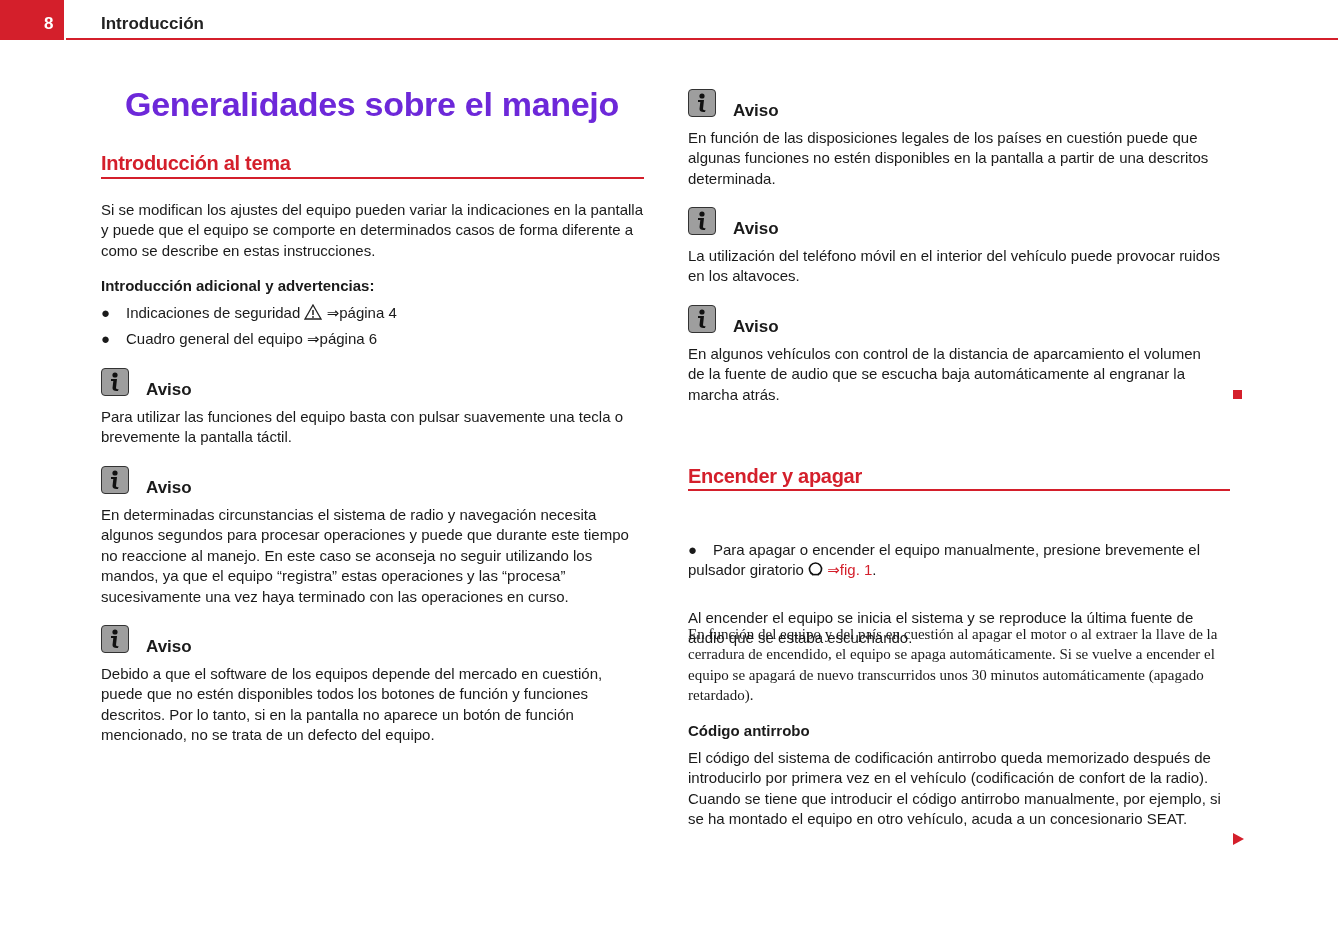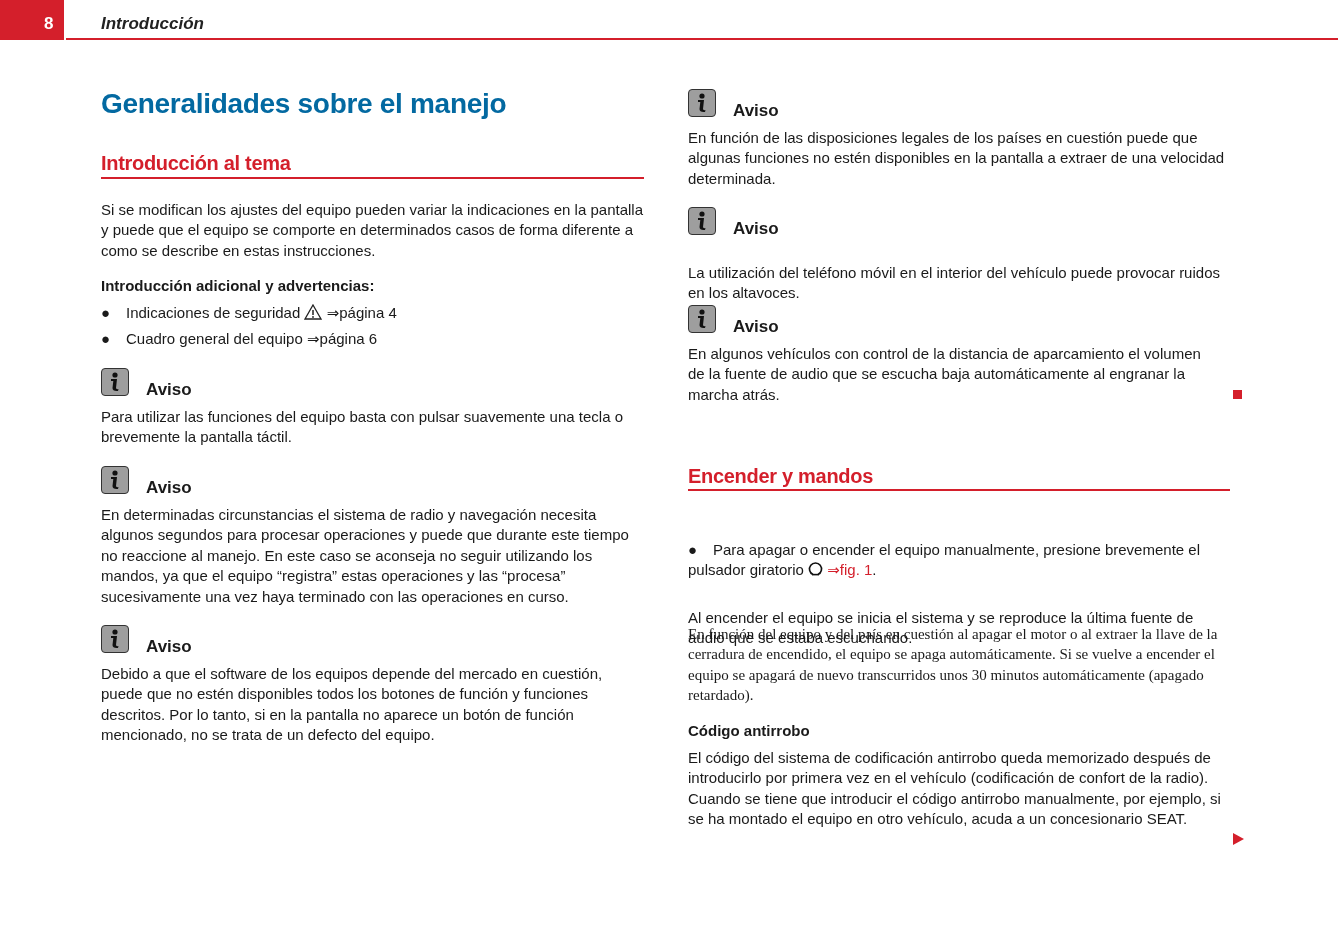--- a/index.html
+++ b/index.html
@@ -11,33 +11,34 @@
     .hdr-block {
       position: absolute; left: 0; top: 0; width: 64px; height: 40px;
       background: #d41f2b;
     }
     .hdr-num {
       position: absolute; left: 44px; top: 14px; color: #fff;
       font-weight: bold; font-size: 17px; line-height: 20px;
     }
     .hdr-title {
       position: absolute; left: 101px; top: 14px; font-weight: bold;
-      font-size: 17px; line-height: 20px; color: #222; font-style: italic;
+      font-size: 17px; line-height: 20px; color: #222;
     }
     .hdr-rule {
       position: absolute; left: 66px; top: 38px; width: 1272px; height: 2px;
       background: #d41f2b;
     }
     .col { position: absolute; top: 0; }
     .col-left { left: 101px; width: 543px; }
     .col-right { left: 688px; width: 542px; }
     .abs { position: absolute; left: 0; }
     .h1 {
-      color: #0369a1; font-weight: bold; font-size: 28px; line-height: 32px;
+      color: #6d28d9; font-weight: bold; font-size: 34px; line-height: 32px;
       letter-spacing: -0.3px;
+      margin-left: 24px;
     }
     .h2 {
       color: #d41f2b; font-weight: bold; font-size: 20px; line-height: 24px;
       letter-spacing: -0.3px;
     }
     .h2-rule { height: 2px; background: #d41f2b; width: 100%; }
     p.t {
       margin: 0; font-size: 15px; line-height: 20.4px; color: #1a1a1a;
     }
     .sub { font-weight: bold; font-size: 15px; line-height: 20px; }
@@ -138,46 +139,46 @@
 
   <div class="abs note-head" style="top:89px; width:200px;">
     <div class="info-icon">
       <svg width="14" height="20" viewBox="0 0 14 20">
         <circle cx="7" cy="3" r="2.6" fill="#111"></circle>
         <path d="M3 7 L9 7 L8 16 Q8 17.5 10.5 17 L10 19 Q4.5 19.5 4.5 16 L5.3 9 L3 9 Z" fill="#111"></path>
       </svg>
     </div>
     <div class="note-label">Aviso</div>
   </div>
-  <p class="abs t" style="top:128px; width:542px;">En función de las disposiciones legales de los países en cuestión puede que algunas funciones no estén disponibles en la pantalla a extraer de una velocidad determinada.</p>
+  <p class="abs t" style="top:128px; width:542px;">En función de las disposiciones legales de los países en cuestión puede que algunas funciones no estén disponibles en la pantalla a partir de una descritos determinada.</p>
 
   <div class="abs note-head" style="top:207px; width:200px;">
     <div class="info-icon">
       <svg width="14" height="20" viewBox="0 0 14 20">
         <circle cx="7" cy="3" r="2.6" fill="#111"></circle>
         <path d="M3 7 L9 7 L8 16 Q8 17.5 10.5 17 L10 19 Q4.5 19.5 4.5 16 L5.3 9 L3 9 Z" fill="#111"></path>
       </svg>
     </div>
     <div class="note-label">Aviso</div>
   </div>
-  <p class="abs t" style="top:263px; width:542px;">La utilización del teléfono móvil en el interior del vehículo puede provocar ruidos en los altavoces.</p>
+  <p class="abs t" style="top:246px; width:542px;">La utilización del teléfono móvil en el interior del vehículo puede provocar ruidos en los altavoces.</p>
 
   <div class="abs note-head" style="top:305px; width:200px;">
     <div class="info-icon">
       <svg width="14" height="20" viewBox="0 0 14 20">
         <circle cx="7" cy="3" r="2.6" fill="#111"></circle>
         <path d="M3 7 L9 7 L8 16 Q8 17.5 10.5 17 L10 19 Q4.5 19.5 4.5 16 L5.3 9 L3 9 Z" fill="#111"></path>
       </svg>
     </div>
     <div class="note-label">Aviso</div>
   </div>
   <p class="abs t" style="top:344px; width:532px;">En algunos vehículos con control de la distancia de aparcamiento el volumen de la fuente de audio que se escucha baja automáticamente al engranar la marcha atrás.</p>
   <div class="end-square" style="left:545px; top:390px;"></div>
 
-  <div class="abs h2" style="top:464px;">Encender y mandos</div>
+  <div class="abs h2" style="top:464px;">Encender y apagar</div>
   <div class="abs h2-rule" style="top:489px;"></div>
 
   <p class="abs t" style="top:512px; width:542px;margin-top:28px;">
     <span class="bullet-dot">●</span><span>Para apagar o encender el equipo manualmente, presione brevemente el pulsador giratorio</span>
     <span class="knob">
       <svg width="15" height="15" viewBox="0 0 15 15">
         <path d="M5 13.5 A6 6 0 1 1 10 13.5" fill="none" stroke="#111" stroke-width="1.6"></path>
         <line x1="4" y1="13.6" x2="11" y2="13.6" stroke="#111" stroke-width="1.6"></line>
       </svg>
     </span>

